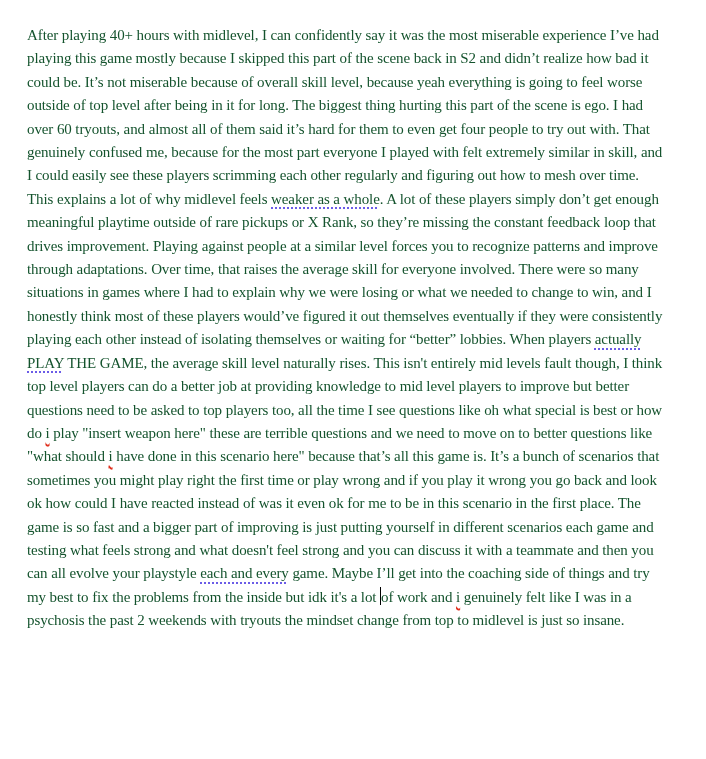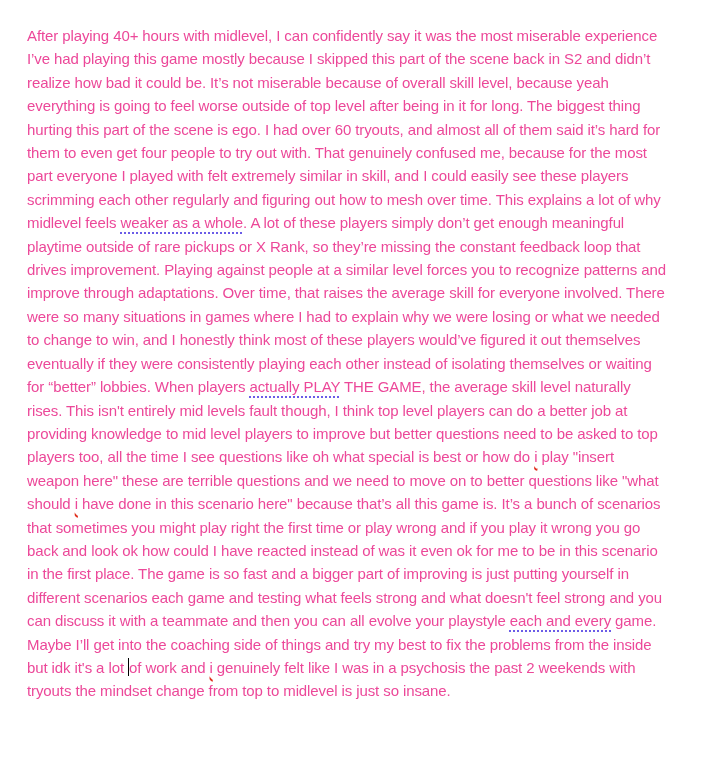--- a/index.html
+++ b/index.html
@@ -14,25 +14,25 @@
     background: #ffffff;
     overflow: hidden;
   }
   .document-content {
     position: absolute;
     left: 27px;
     top: 24px;
     width: 640px;
   }
   .document-text {
-    font-family: Liberation Sans, sans-serif;
+    font-family: Liberation Serif, serif;
     font-size: 15px;
     line-height: 23.4px;
     letter-spacing: -0.1px;
-    color: #ec4899;
+    color: #14532d;
     margin: 0;
     white-space: normal;
   }
   .seg-plain {
     text-decoration: none;
   }
   .seg-grammar {
     text-decoration: underline dotted #6b5ce7;
     text-decoration-thickness: 2px;
     text-underline-offset: 4px;

